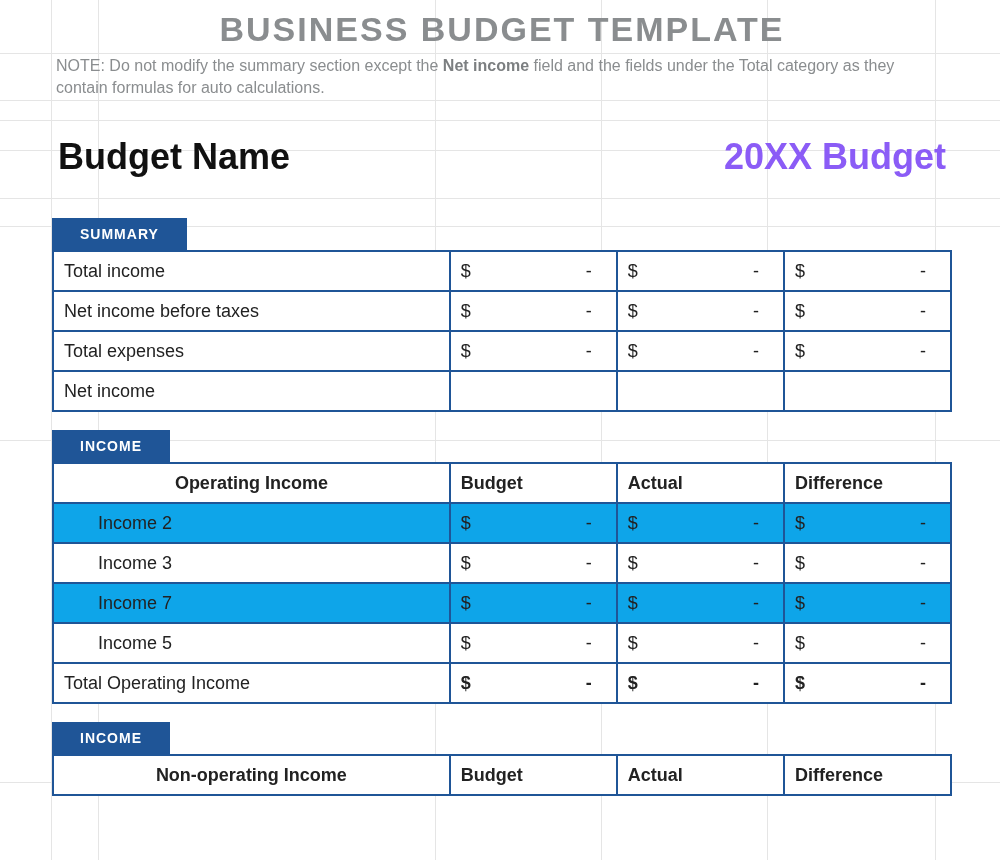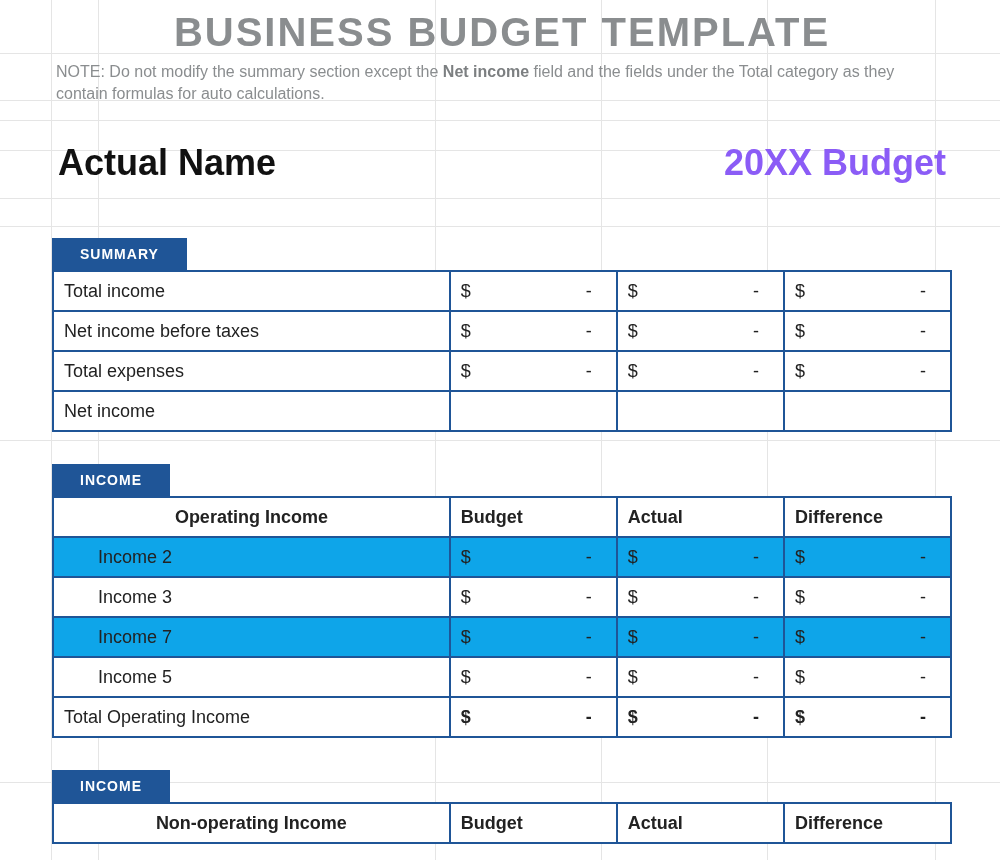--- a/index.html
+++ b/index.html
@@ -1,38 +1,38 @@
 <!DOCTYPE html>
 <html><head>
 <meta charset="utf-8">
 <style>
   *{box-sizing:border-box;margin:0;padding:0}
   body{font-family:Arial,Helvetica,sans-serif;background:#fff;width:1000px;height:860px;overflow:hidden;position:relative}
   .sheet{position:absolute;left:52px;top:0;width:900px}
   .grid-bg{position:absolute;inset:0;pointer-events:none}
   .grid-bg .hline{position:absolute;left:0;right:0;height:1px;background:#e5e5e5}
   .grid-bg .vline{position:absolute;top:0;bottom:0;width:1px;background:#e5e5e5}
-  .title{font-size:40px;font-weight:700;letter-spacing:2px;color:#8a8d8f;text-align:center;padding:10px 0 6px;font-family:Arial,Helvetica,sans-serif}
+  .title{font-size:34px;font-weight:700;letter-spacing:2px;color:#8a8d8f;text-align:center;padding:10px 0 6px;font-family:Arial,Helvetica,sans-serif}
   .note{color:#8a8d8f;font-size:16px;line-height:1.35;padding:0 4px 10px}
   .note b{font-weight:700;color:#7c7f81}
   .heading-row{display:flex;justify-content:space-between;align-items:center;padding:28px 6px 22px}
   .heading-row .left{font-size:36px;font-weight:700;color:#111}
   .heading-row .right{font-size:36px;font-weight:700;color:#8b5cf6}
   .tab{display:inline-block;background:#1f5597;color:#fff;font-weight:700;font-size:14px;letter-spacing:1px;padding:8px 28px;margin-left:0;font-family:Arial,Helvetica,sans-serif}
   .btable{border-collapse:collapse;width:100%;table-layout:fixed}
   .btable td,.btable th{border:2px solid #1f5597;padding:6px 10px;font-size:18px;color:#222;background:#fff;height:40px}
   .btable .label{font-weight:500;text-align:left}
   .btable .moneycell{position:relative;text-align:right;padding-right:24px}
   .btable .moneycell .cur{position:absolute;left:10px}
   .btable .moneycell .val{}
   .btable .shade td{background:#0ea5e9}
   .btable .indent{padding-left:44px}
   .col-label{width:380px}
   .col-num{width:160px}
-  .sect{position:relative;margin-top:32px}
+  .sect{position:relative;margin-top:18px}
   .subhead td{font-weight:700;text-align:center}
   .subhead td.center{text-align:left}
   .total-row td{font-weight:700}
 </style>
 </head>
 <body>
 
 <div class="grid-bg">
   <div class="vline" style="left:51px"></div>
   <div class="vline" style="left:98px"></div>
@@ -50,21 +50,21 @@
   <div class="hline" style="top:782px"></div>
 </div>
 
 <div class="sheet">
   <div class="title">BUSINESS BUDGET TEMPLATE</div>
   <div class="note">
     <span>NOTE: Do not modify the summary section except the </span><b>Net income</b><span> field and the fields under the Total category as they contain formulas for auto calculations.</span>
   </div>
 
   <div class="heading-row">
-    <div class="left">Actual Name</div>
+    <div class="left">Budget Name</div>
     <div class="right">20XX Budget</div>
   </div>
 
   <div class="sect">
     <div class="tab">SUMMARY</div>
     <table class="btable">
       <colgroup>
           <col class="col-label">
           <col class="col-num">
           <col class="col-num">

